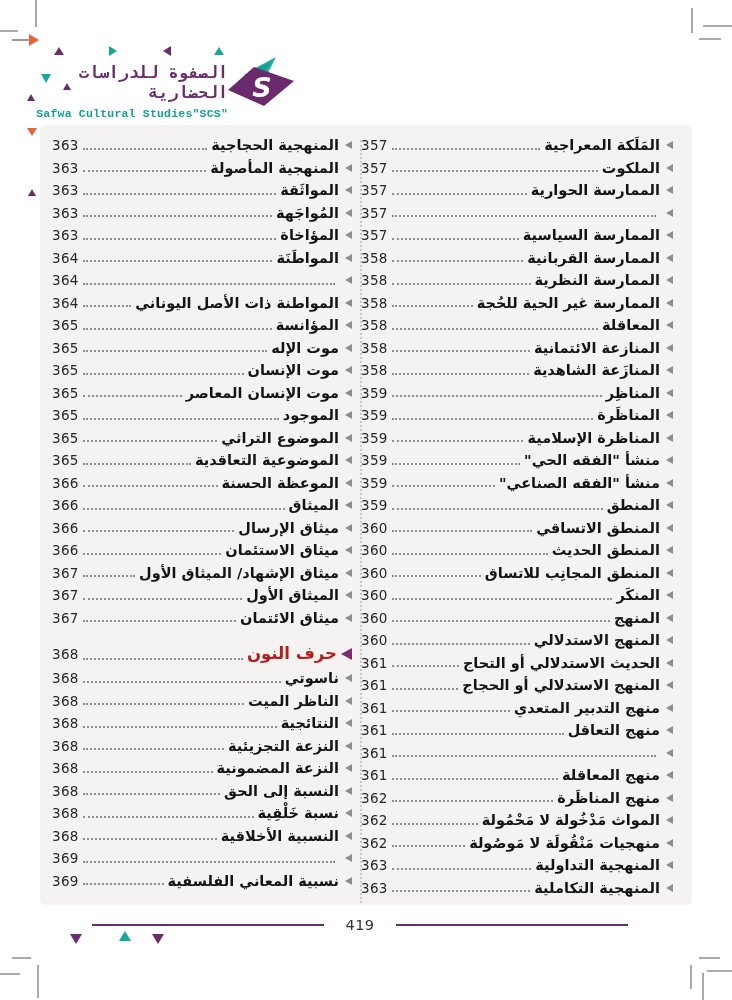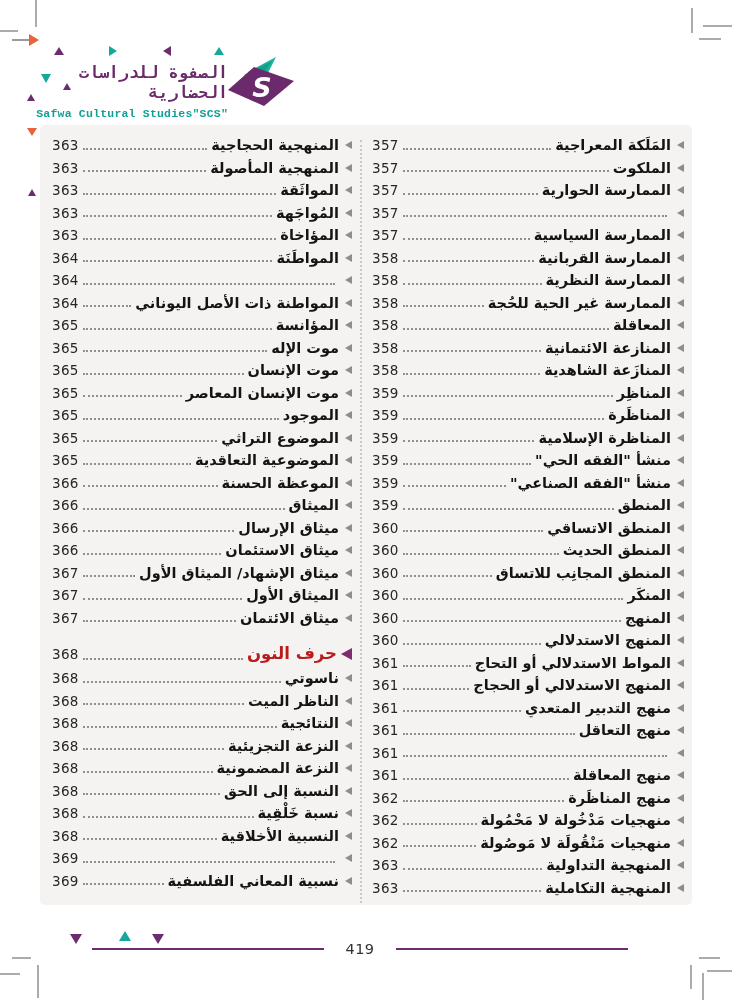--- a/index.html
+++ b/index.html
@@ -12,21 +12,21 @@
   .card{
     position:absolute;left:40px;top:125px;width:652px;height:780px;
     background:#f4f3f1;border-radius:5px;
   }
   .divider{
     position:absolute;left:360px;top:140px;height:763px;width:0;
     border-left:2px dotted #c7c7c5;
   }
   
   .col{position:absolute;top:134px;}
-  .col-right{left:372px;width:312px;}
+  .col-right{left:361px;width:312px;}
   .col-left{left:52px;width:300px;}
   .row{display:flex;align-items:center;height:22.5px;direction:ltr;}
   .num{
     font-size:13.5px;color:#262626;letter-spacing:.3px;flex:0 0 auto;
     font-family:"DejaVu Sans","Liberation Sans",sans-serif;
   }
   .leader{
     flex:1 1 auto;border-bottom:2px dotted #8f8f8f;height:0;
     align-self:flex-end;margin:0 4px 7px 4px;min-width:6px;
   }
@@ -49,21 +49,21 @@
   }
   .section{height:26px;margin-top:12px;}
   
   .logo-text{position:absolute;left:24px;top:64px;width:204px;text-align:right;font-family:Liberation Mono, monospace;}
   .logo-ar{font-size:16.5px;font-weight:700;color:#6a2a6b;direction:rtl;line-height:20px;}
   .logo-en{font-size:11.5px;font-weight:700;color:#12a096;letter-spacing:.2px;line-height:15px;margin-top:2px;}
   .logo-mark{position:absolute;left:226px;top:54px;}
   
   .footer{
     position:absolute;left:92px;top:916px;width:536px;height:18px;
-    display:flex;align-items:center;gap:21px;margin-top:24px;
+    display:flex;align-items:center;gap:21px;
   }
   .fline{flex:1 1 auto;border-top:2px solid #6b2d6f;height:0;}
   .fnum{flex:0 0 auto;font-size:14.5px;color:#333;letter-spacing:.5px;}
   
   .t{position:absolute;width:0;height:0;}
   .t-up-p{border-left:5px solid transparent;border-right:5px solid transparent;border-bottom:8px solid #6b2d6f;}
   .t-up-p-sm{border-left:4px solid transparent;border-right:4px solid transparent;border-bottom:7px solid #6b2d6f;}
   .t-up-t{border-left:5px solid transparent;border-right:5px solid transparent;border-bottom:8px solid #14a79b;}
   .t-up-t-lg{border-left:6px solid transparent;border-right:6px solid transparent;border-bottom:10px solid #14a79b;}
   .t-dn-p{border-left:6px solid transparent;border-right:6px solid transparent;border-top:10px solid #6b2d6f;}
@@ -281,21 +281,21 @@
     <div class="row">
       <span class="num">360</span>
       <span class="leader"></span>
       <span class="term">المنهج الاستدلالي</span>
       <span class="marker"></span>
     </div>
 
     <div class="row">
       <span class="num">361</span>
       <span class="leader"></span>
-      <span class="term">المواط الاستدلالي أو التحاج</span>
+      <span class="term">الحديث الاستدلالي أو التحاج</span>
       <span class="marker"></span>
     </div>
 
     <div class="row">
       <span class="num">361</span>
       <span class="leader"></span>
       <span class="term">المنهج الاستدلالي أو الحجاج</span>
       <span class="marker"></span>
     </div>
 
@@ -329,21 +329,21 @@
     <div class="row">
       <span class="num">362</span>
       <span class="leader"></span>
       <span class="term">منهج المناظَرة</span>
       <span class="marker"></span>
     </div>
 
     <div class="row">
       <span class="num">362</span>
       <span class="leader"></span>
-      <span class="term">منهجيات مَدْخُولة لا مَحْمُولة</span>
+      <span class="term">المواث مَدْخُولة لا مَحْمُولة</span>
       <span class="marker"></span>
     </div>
 
     <div class="row">
       <span class="num">362</span>
       <span class="leader"></span>
       <span class="term">منهجيات مَنْقُولَة لا مَوصُولة</span>
       <span class="marker"></span>
     </div>
 

